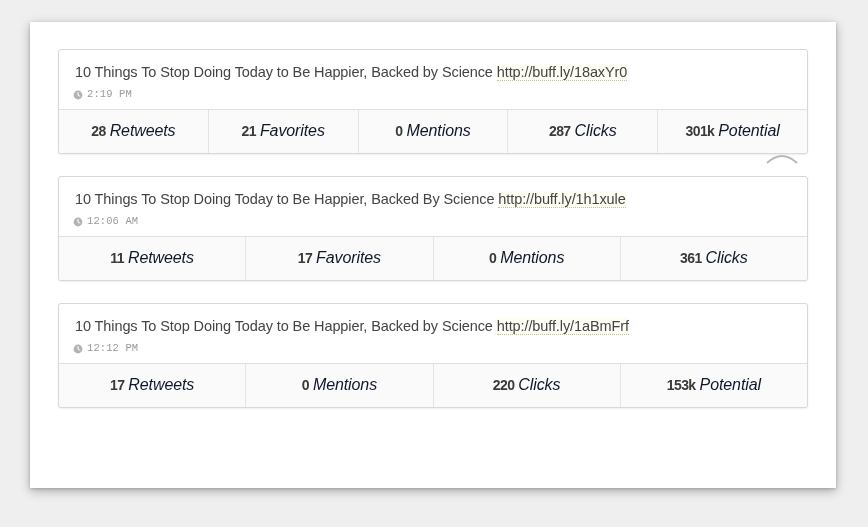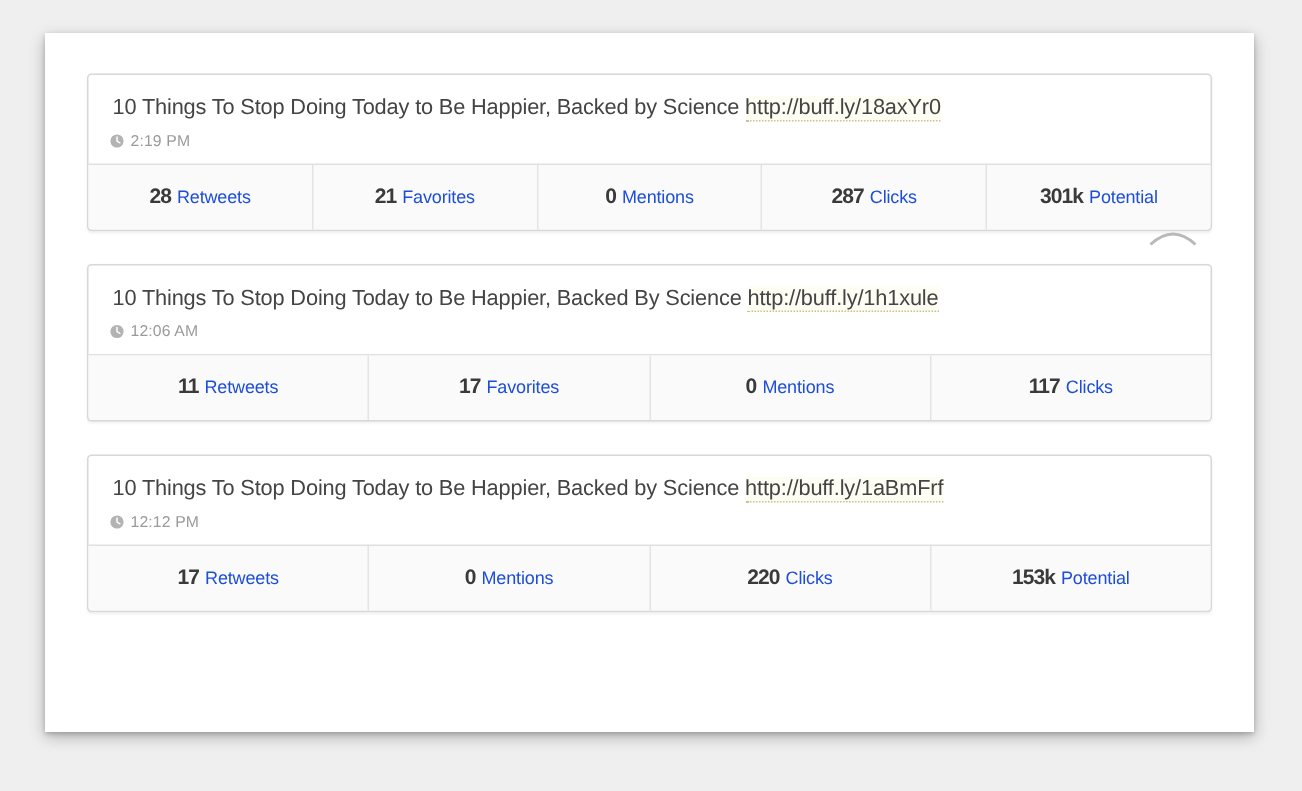--- a/index.html
+++ b/index.html
@@ -59,22 +59,23 @@
   }
   .post-link {
     color: #444444;
     text-decoration: none;
     border-bottom: 1px dotted #c9c28a;
     background: #fdfdf4;
   }
 
   .timestamp-row {
     display: flex;
-    align-items: center;
+    align-items: flex-end;
     gap: 4px;
+    font-family: Liberation Mono, monospace;
   }
   .clock-icon {
     width: 10px;
     height: 10px;
     display: inline-block;
     flex: none;
     line-height: 0;
   }
   .timestamp-text {
     font-size: 10.5px;
@@ -97,24 +98,25 @@
   }
   .stat-cell:last-child { border-right: none; }
 
   .stat-value {
     font-size: 14px;
     font-weight: bold;
     color: #3a3a3a;
     letter-spacing: -0.6px;
   }
   .stat-label {
-    font-size: 12px;
-    color: #1d4ed8;
+    font-size: 16px;
+    color: #0f172a;
     margin-left: 4px;
     letter-spacing: -0.1px;
+    font-style: italic;
   }
 
   
   .caret-artifact {
     position: absolute;
     right: 8px;
     bottom: -11px;
     width: 34px;
     height: 14px;
     overflow: hidden;
@@ -186,21 +188,21 @@
         <div class="stat-cell">
           <span class="stat-value">11</span><span class="stat-label">Retweets</span>
         </div>
         <div class="stat-cell">
           <span class="stat-value">17</span><span class="stat-label">Favorites</span>
         </div>
         <div class="stat-cell">
           <span class="stat-value">0</span><span class="stat-label">Mentions</span>
         </div>
         <div class="stat-cell">
-          <span class="stat-value">117</span><span class="stat-label">Clicks</span>
+          <span class="stat-value">361</span><span class="stat-label">Clicks</span>
         </div>
       </div>
     </div>
 
     <div class="post-card">
       <div class="card-header">
         <div class="post-title">
           <span>10 Things To Stop Doing Today to Be Happier, Backed by Science </span><a class="post-link" href="#">http://buff.ly/1aBmFrf</a>
         </div>
         <div class="timestamp-row">

